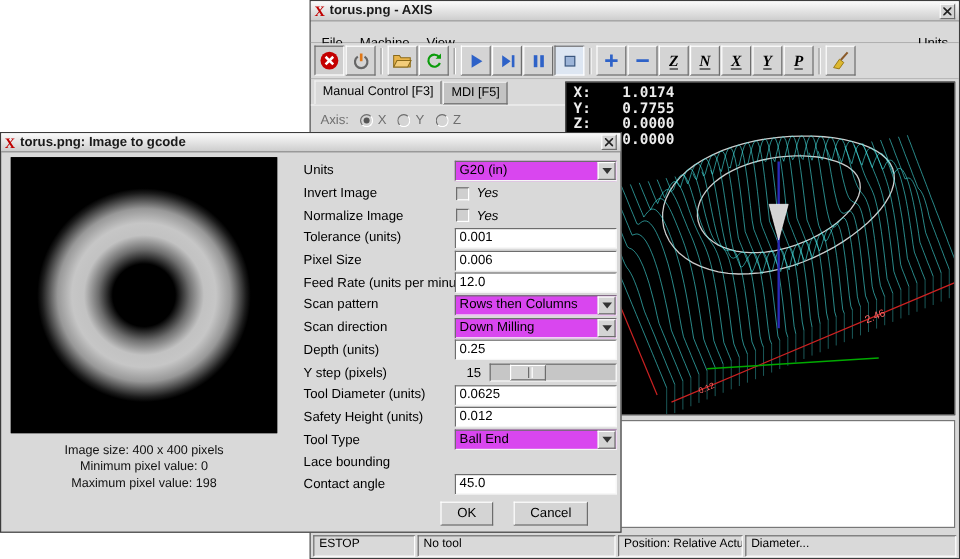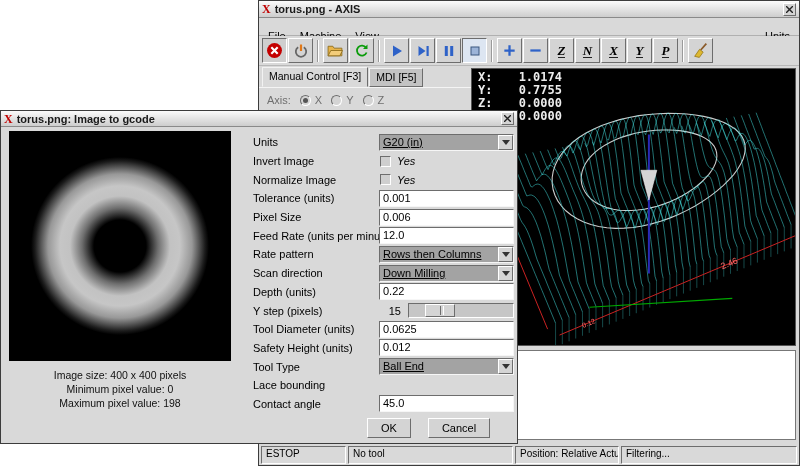--- a/index.html
+++ b/index.html
@@ -50,22 +50,22 @@
   .axis-row { display:flex; align-items:center; gap:9px; }
   .radio { width:11px; height:11px; border-radius:50%; background:#d4d4d4;
            border:1px solid; border-color:#6d6d6d #ffffff #ffffff #6d6d6d;
            display:inline-block; position:relative; }
   .radio.on::after { content:""; position:absolute; left:2px; top:2px; width:5px; height:5px;
                      border-radius:50%; background:#555; }
   .ritem { display:flex; align-items:center; gap:4px; }
   .jog-combo { margin:8px 0 0 26px; width:112px; }
 
   
-  .combo { display:flex; height:17px; background:#a3a3a3;
-           border:1px solid; border-color:#6d6d6d #f6f6f6 #f6f6f6 #6d6d6d;text-decoration:underline; }
+  .combo { display:flex; height:17px; background:#d946ef;
+           border:1px solid; border-color:#6d6d6d #f6f6f6 #f6f6f6 #6d6d6d; }
   .combo-text { flex:1; font-size:11px; color:#000; padding:1px 3px 0; white-space:nowrap; overflow:hidden; }
   .combo-btn { width:15px; display:flex; align-items:center; justify-content:center;
                border:1px solid; border-color:#ffffff #6d6d6d #6d6d6d #ffffff; background:#d4d4d4; }
   .tri { width:0; height:0; border:4px solid transparent; border-top:5px solid #333; margin-top:4px; }
 
   
   .preview { position:absolute; left:212px; top:2px; width:325px; height:278px;
              background:#000; border:1px solid #555; }
   .preview svg { position:absolute; left:0; top:0; width:100%; height:100%; }
   .dro { position:absolute; left:6px; top:2px; font-family:"DejaVu Sans Mono",monospace;
@@ -372,21 +372,21 @@
         </svg>
       </div>
 
       <div class="white-panel"></div>
     </div>
 
     <div class="statusbar">
       <span class="scell c0">ESTOP</span>
       <span class="scell c1">No tool</span>
       <span class="scell c2">Position: Relative Actual</span>
-      <span class="scell c3">Filtering...</span>
+      <span class="scell c3">Diameter...</span>
     </div>
   </div>
 
   <div id="gcode-dialog" class="window">
     <div class="titlebar">
       <span class="wicon">X</span>
       <span class="wtitle">torus.png: Image to gcode</span>
       <span class="wbtn raised">
         <svg width="7" height="7">
             <path d="M0 0L7 7M7 0L0 7" stroke="#222" stroke-width="1.4"></path>
@@ -434,21 +434,21 @@
           </div>
           <div class="frow">
             <span class="flabel">Pixel Size</span>
             <div class="tentry">0.006</div>
           </div>
           <div class="frow">
             <span class="flabel">Feed Rate (units per minute)</span>
             <div class="tentry">12.0</div>
           </div>
           <div class="frow">
-            <span class="flabel">Rate pattern</span>
+            <span class="flabel">Scan pattern</span>
             <div class="fctl">
               <div class="combo">
                 <span class="combo-text">Rows then Columns</span>
                 <span class="combo-btn">
                   <i class="tri"></i>
                 </span>
               </div>
             </div>
           </div>
           <div class="frow">
@@ -457,21 +457,21 @@
               <div class="combo">
                 <span class="combo-text">Down Milling</span>
                 <span class="combo-btn">
                   <i class="tri"></i>
                 </span>
               </div>
             </div>
           </div>
           <div class="frow">
             <span class="flabel">Depth (units)</span>
-            <div class="tentry">0.22</div>
+            <div class="tentry">0.25</div>
           </div>
           <div class="frow">
             <span class="flabel">Y step (pixels)</span>
             <div class="fctl">
               <span class="scaleval">15</span>
               <span class="trough">
                 <span class="handle"></span>
               </span>
             </div>
           </div>

